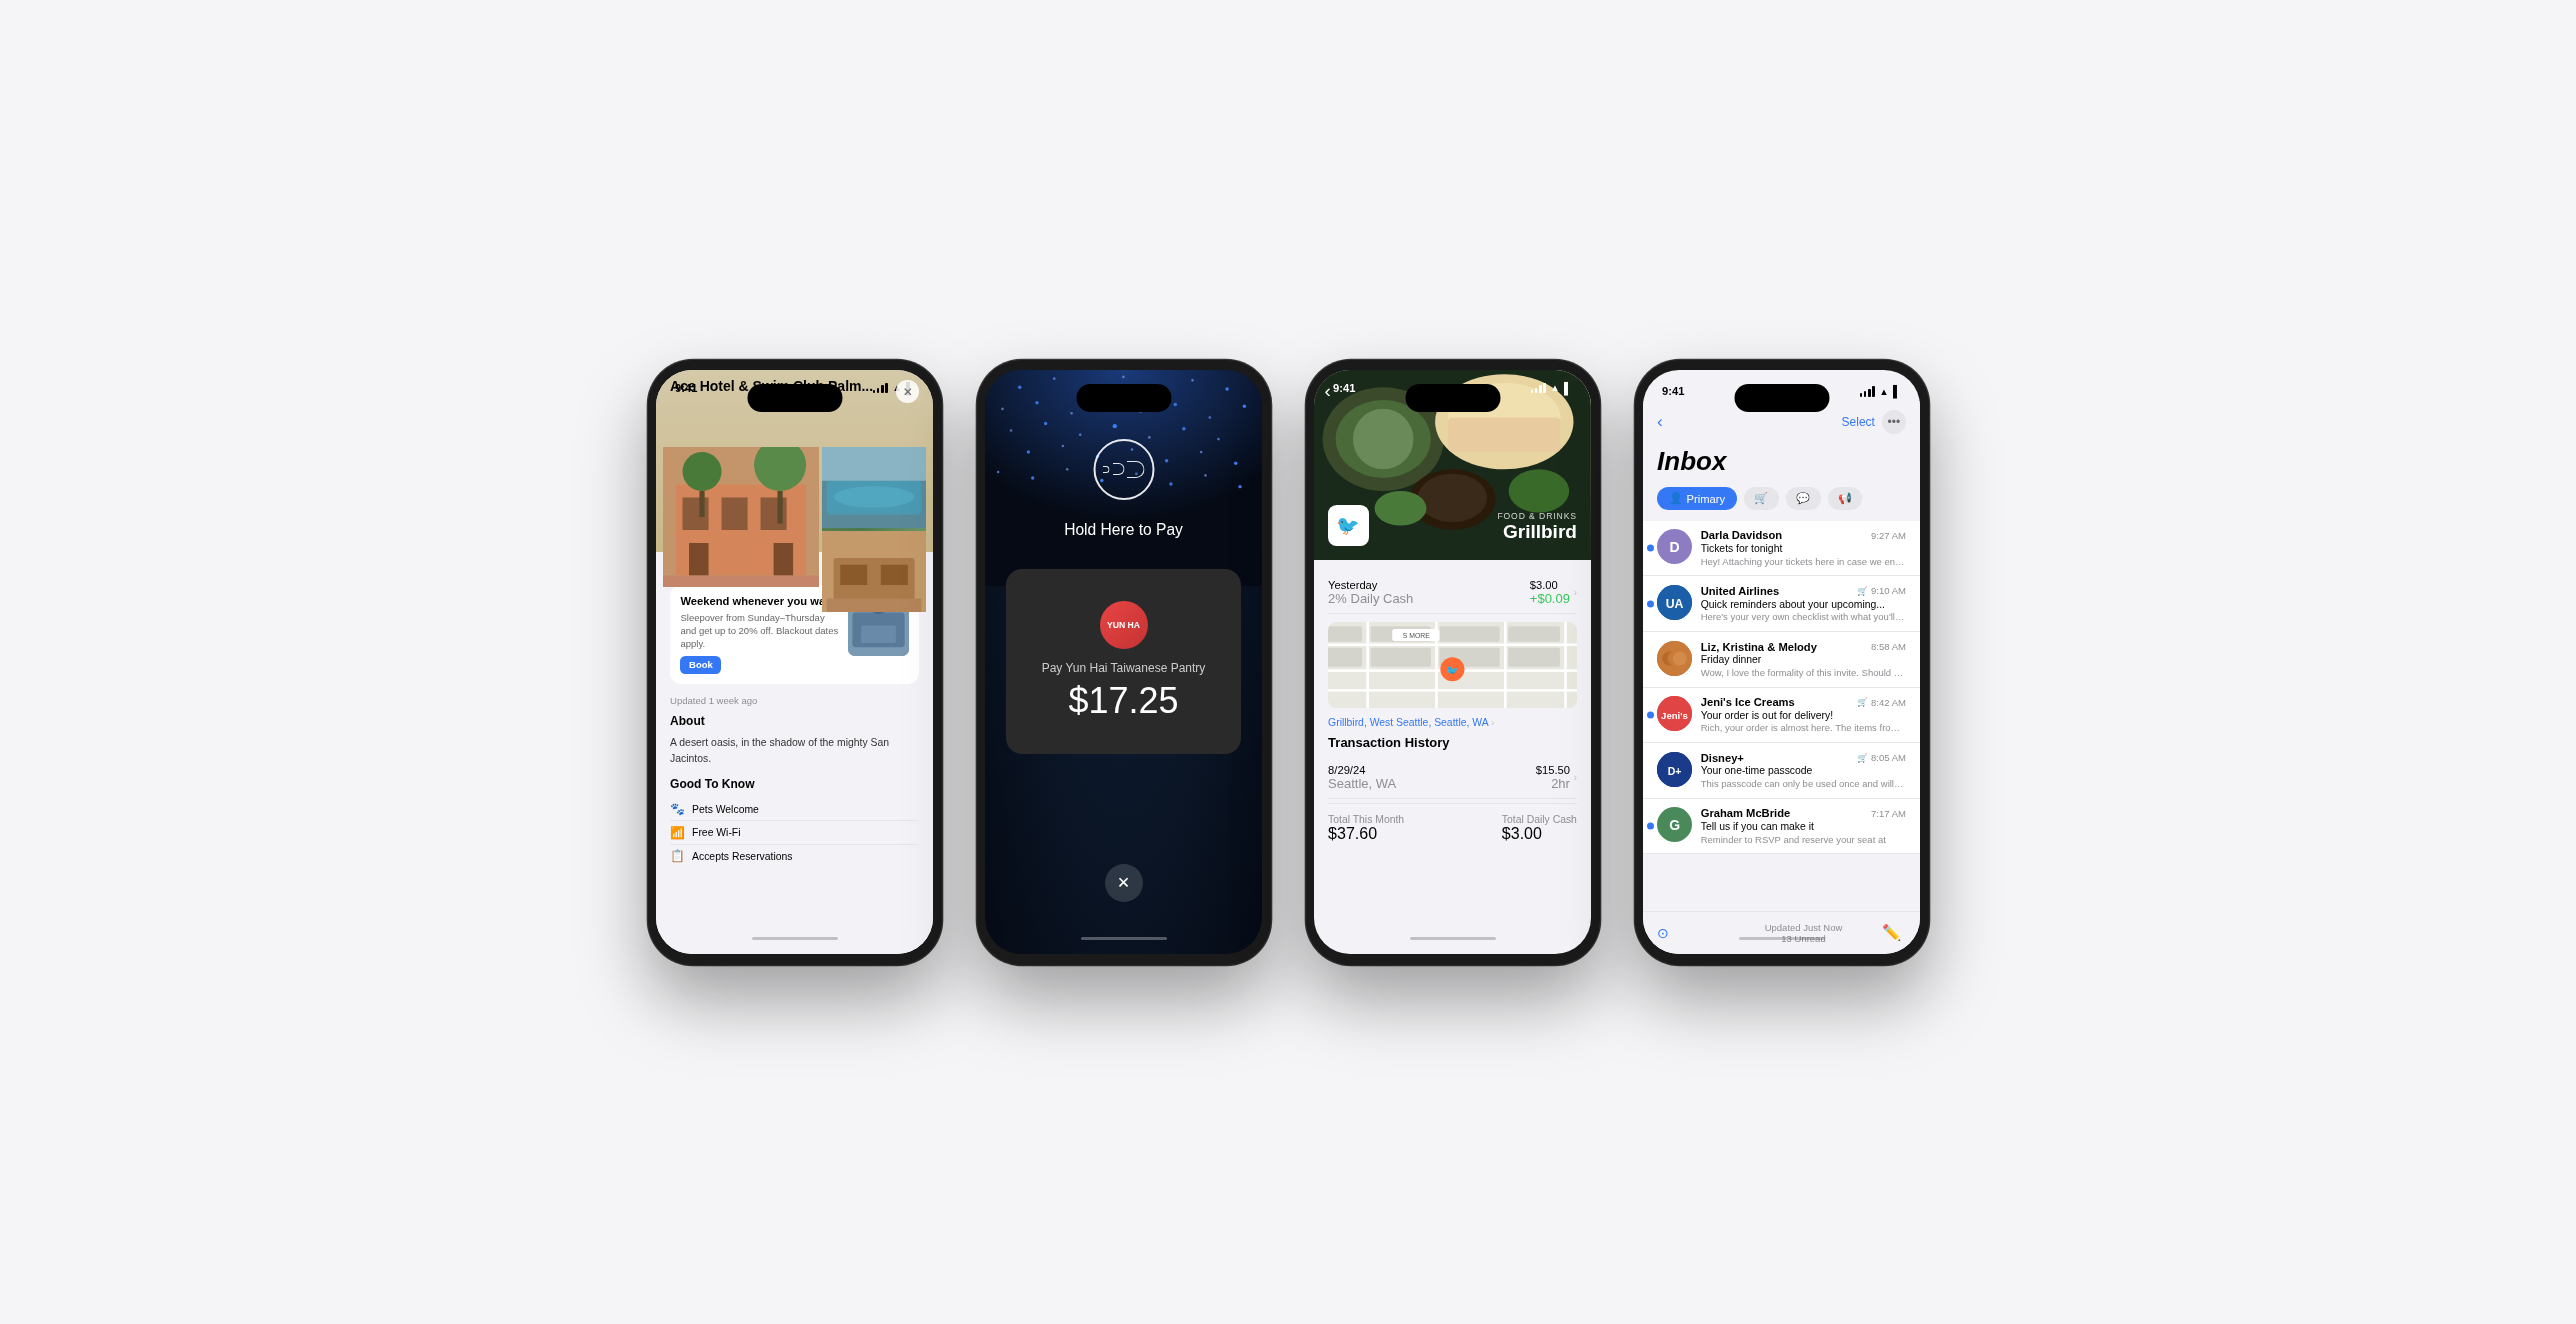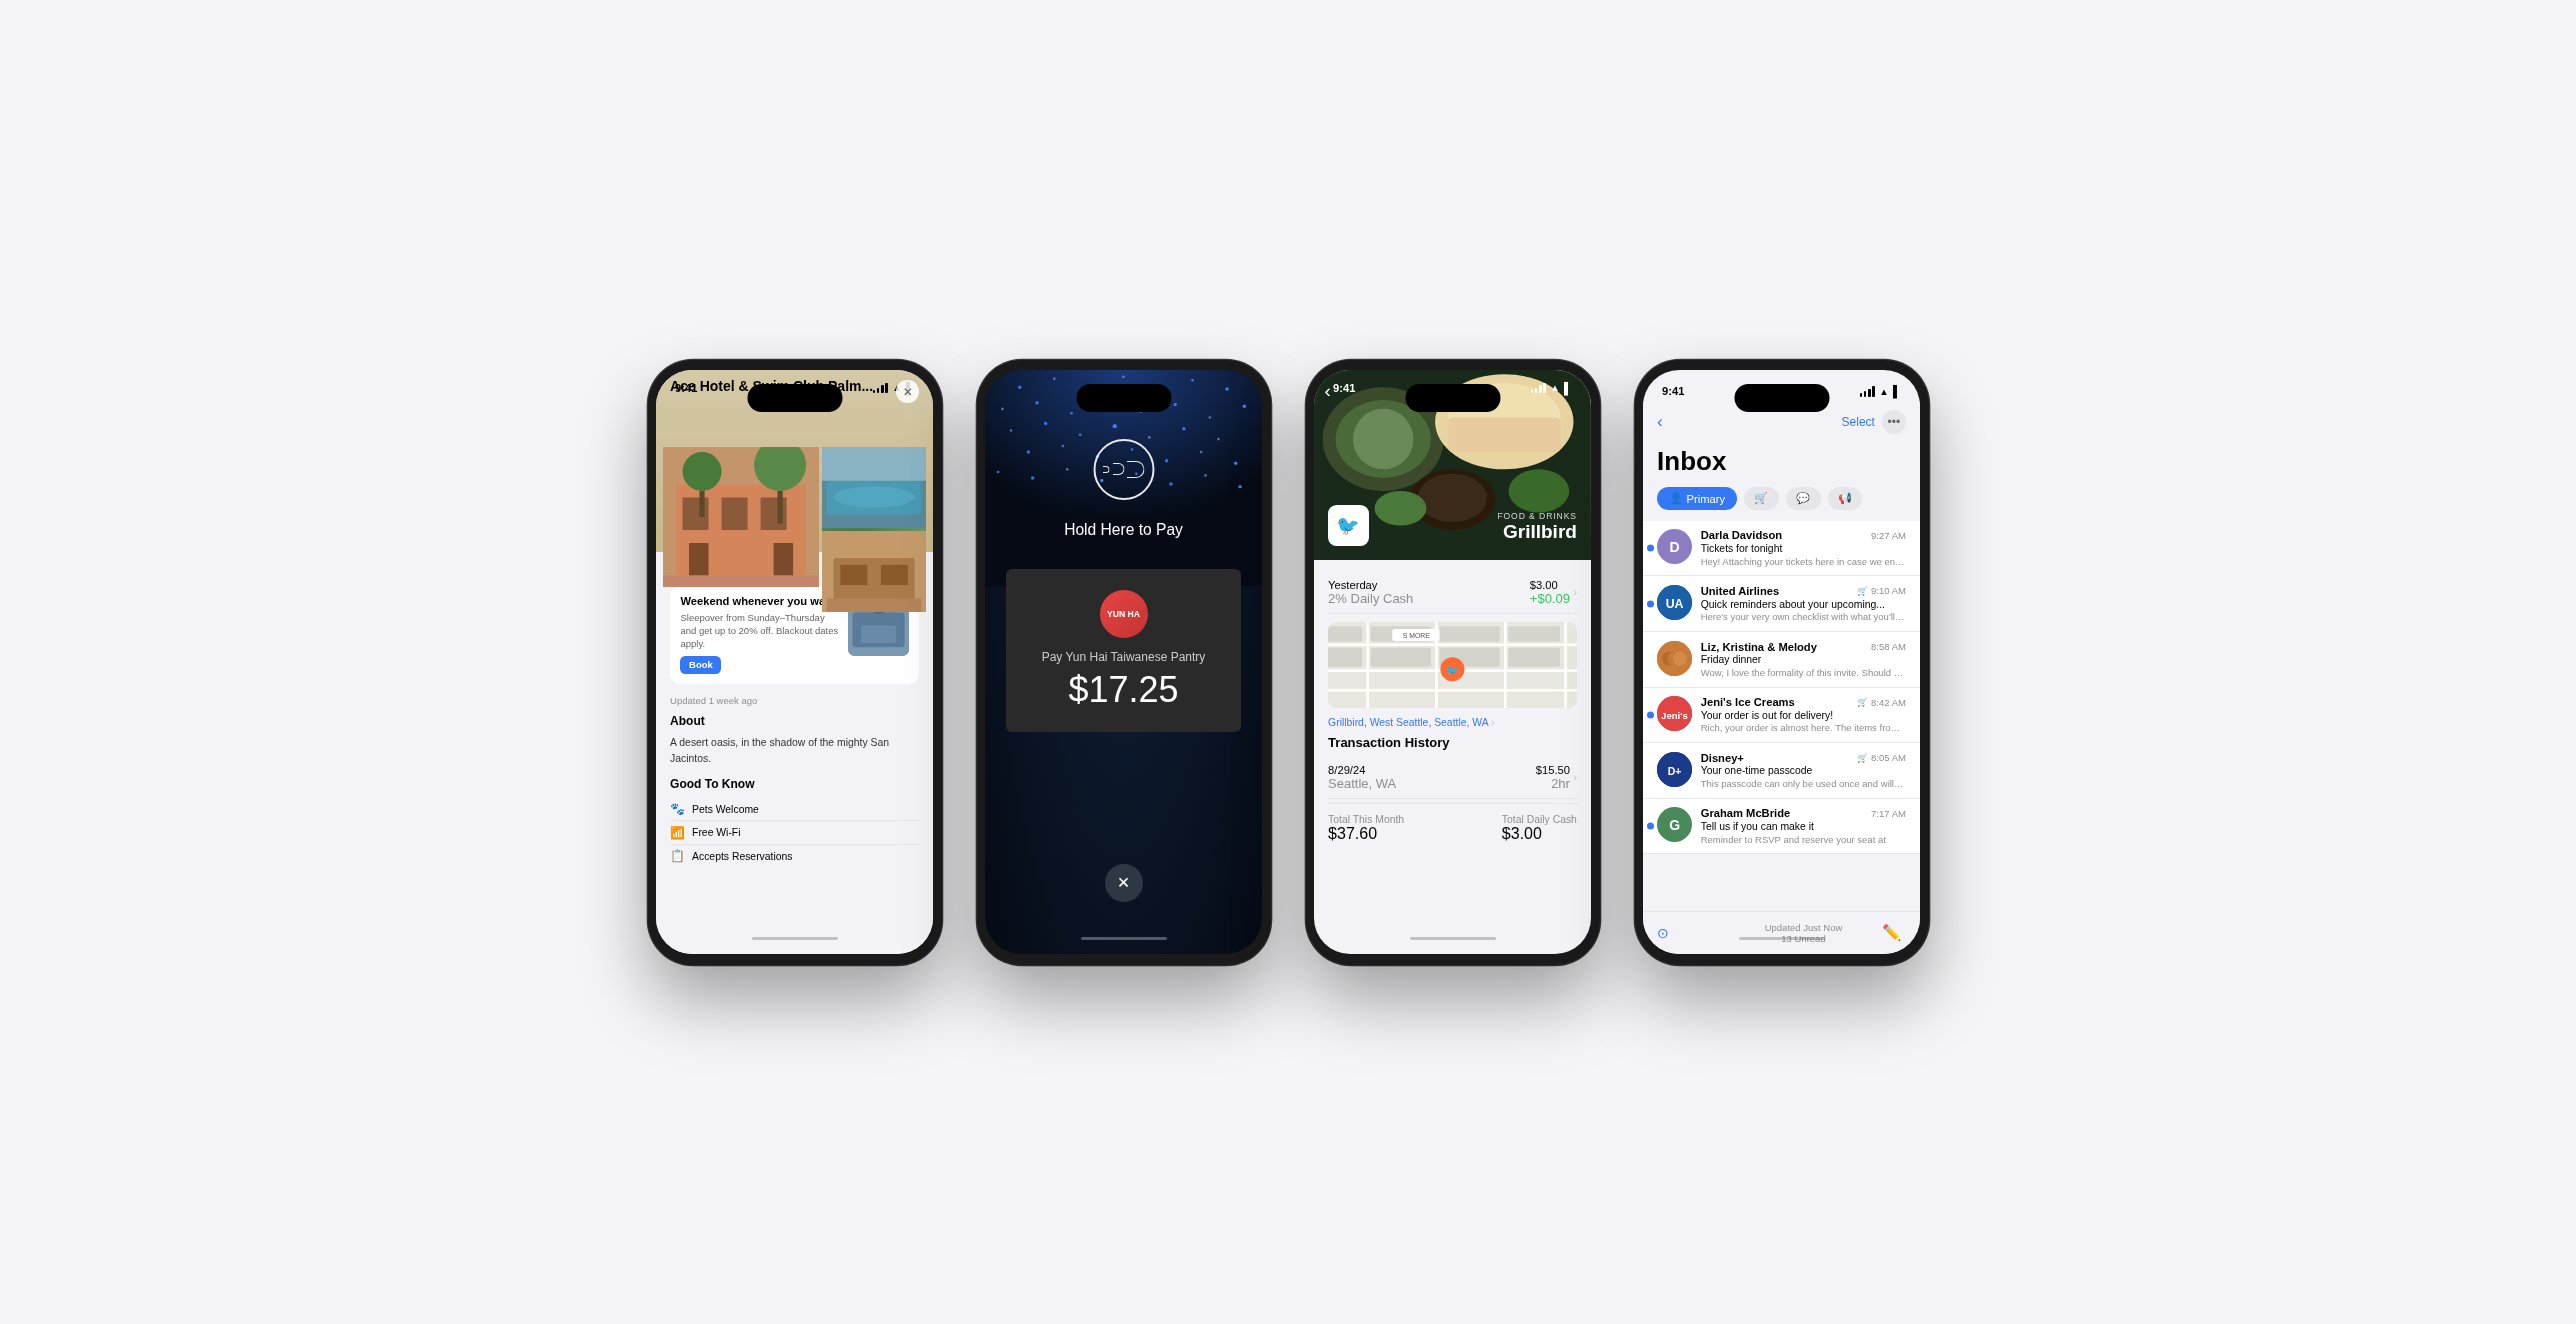--- a/index.html
+++ b/index.html
@@ -243,22 +243,22 @@
       left: 0;
       right: 0;
       z-index: 5;
     }
     .pay-card-area {
       position: absolute;
       top: 199px;
       left: 21px;
       right: 21px;
       background: #2a2a2a;
-      border-radius: 6px;
-      padding: 21px;
+      border-radius: 16px;
+      padding: 32px;
       z-index: 5;
     }
     .pay-merchant-logo {
       width: 48px;
       height: 48px;
       border-radius: 50%;
       background: linear-gradient(135deg, #e84444 0%, #c43333 100%);
       display: flex;
       align-items: center;
       justify-content: center;
@@ -427,20 +427,21 @@
       justify-content: center;
       font-size: 12px;
       color: #666;
       cursor: pointer;
     }
     .mail-inbox-title {
       font-size: 26px;
       font-weight: 700;
       padding: 3.5px 14px 10.4px;
       color: #000;
+      font-style: italic;
     }
     .mail-filter-tabs {
       display: flex;
       gap: 7px;
       padding: 0 14px 10.4px;
     }
     .mail-tab-primary {
       background: #3478f6;
       color: #fff;
       font-size: 11.2px;

